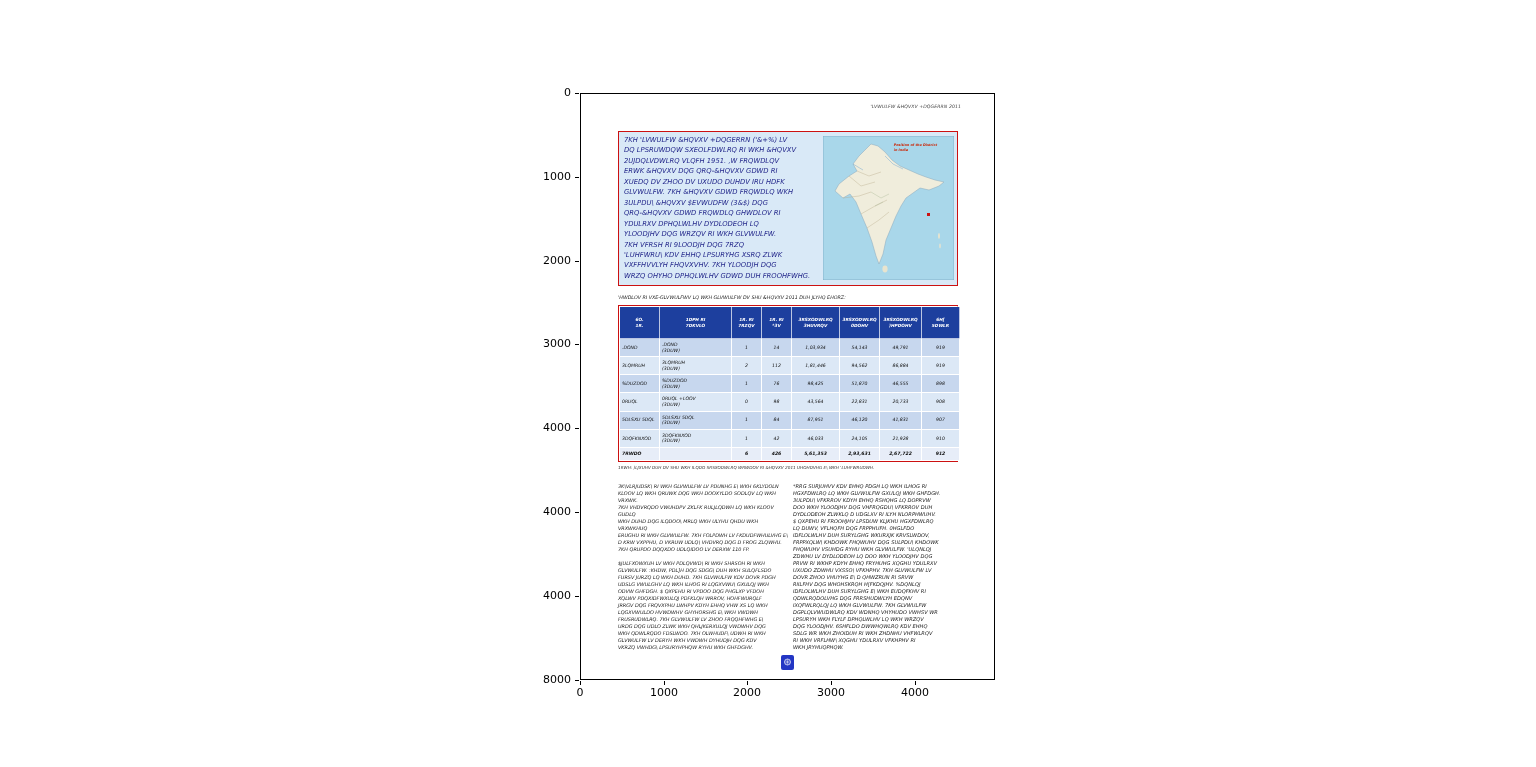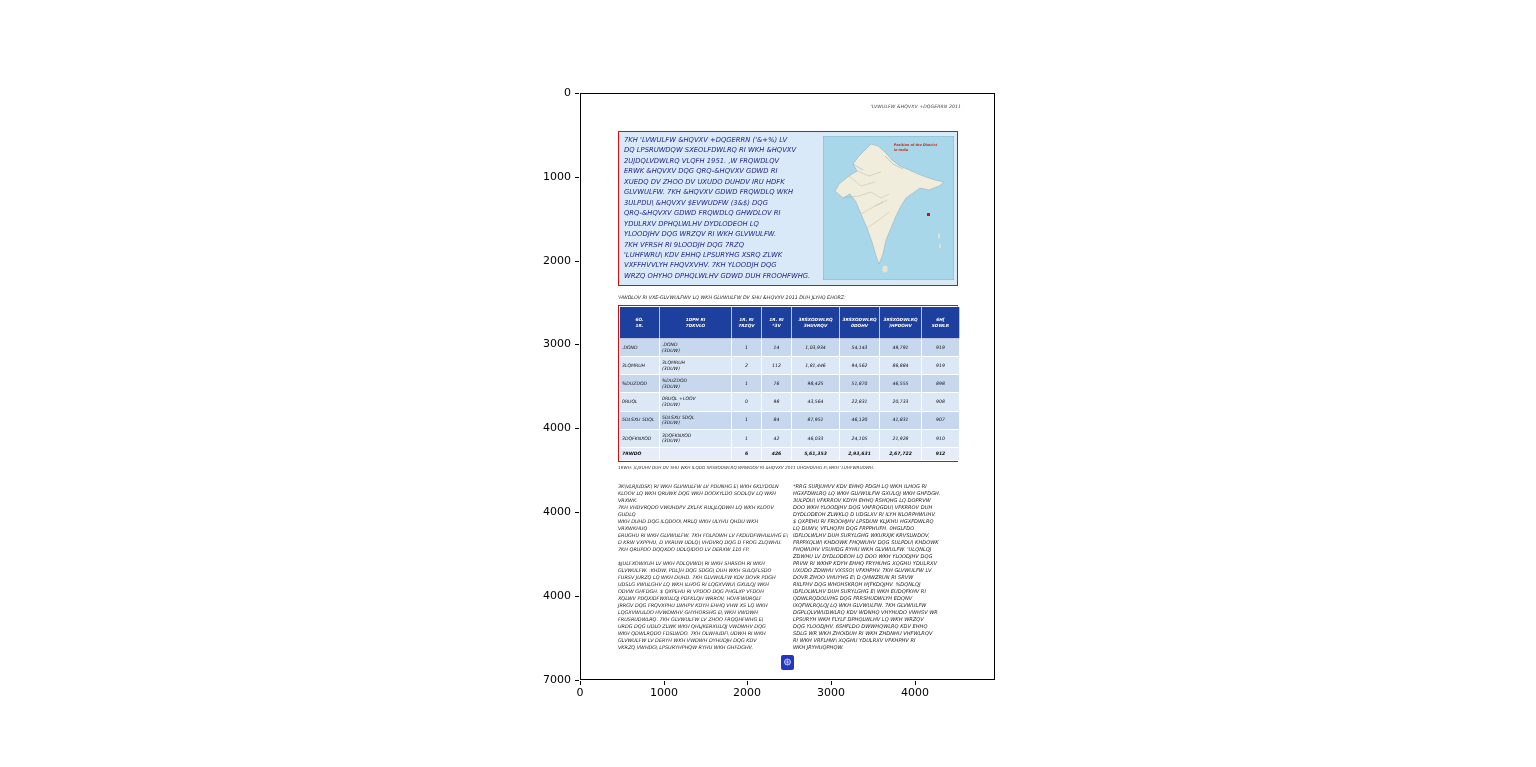--- a/index.html
+++ b/index.html
@@ -266,21 +266,21 @@
   <div class="tick ytick" style="top:512px"></div>
   <div class="tick ytick" style="top:596px"></div>
   <div class="tick ytick" style="top:680px"></div>
   <div class="ylab" style="top:87px">0</div>
   <div class="ylab" style="top:171px">1000</div>
   <div class="ylab" style="top:255px">2000</div>
   <div class="ylab" style="top:338px">3000</div>
   <div class="ylab" style="top:422px">4000</div>
   <div class="ylab" style="top:506px">4000</div>
   <div class="ylab" style="top:590px">4000</div>
-  <div class="ylab" style="top:674px">7000</div>
+  <div class="ylab" style="top:674px">8000</div>
 
   <div class="tick xtick" style="left:580px"></div>
   <div class="tick xtick" style="left:664px"></div>
   <div class="tick xtick" style="left:747px"></div>
   <div class="tick xtick" style="left:831px"></div>
   <div class="tick xtick" style="left:915px"></div>
   <div class="xlab" style="left:558px">0</div>
   <div class="xlab" style="left:642px">1000</div>
   <div class="xlab" style="left:725px">2000</div>
   <div class="xlab" style="left:809px">3000</div>

